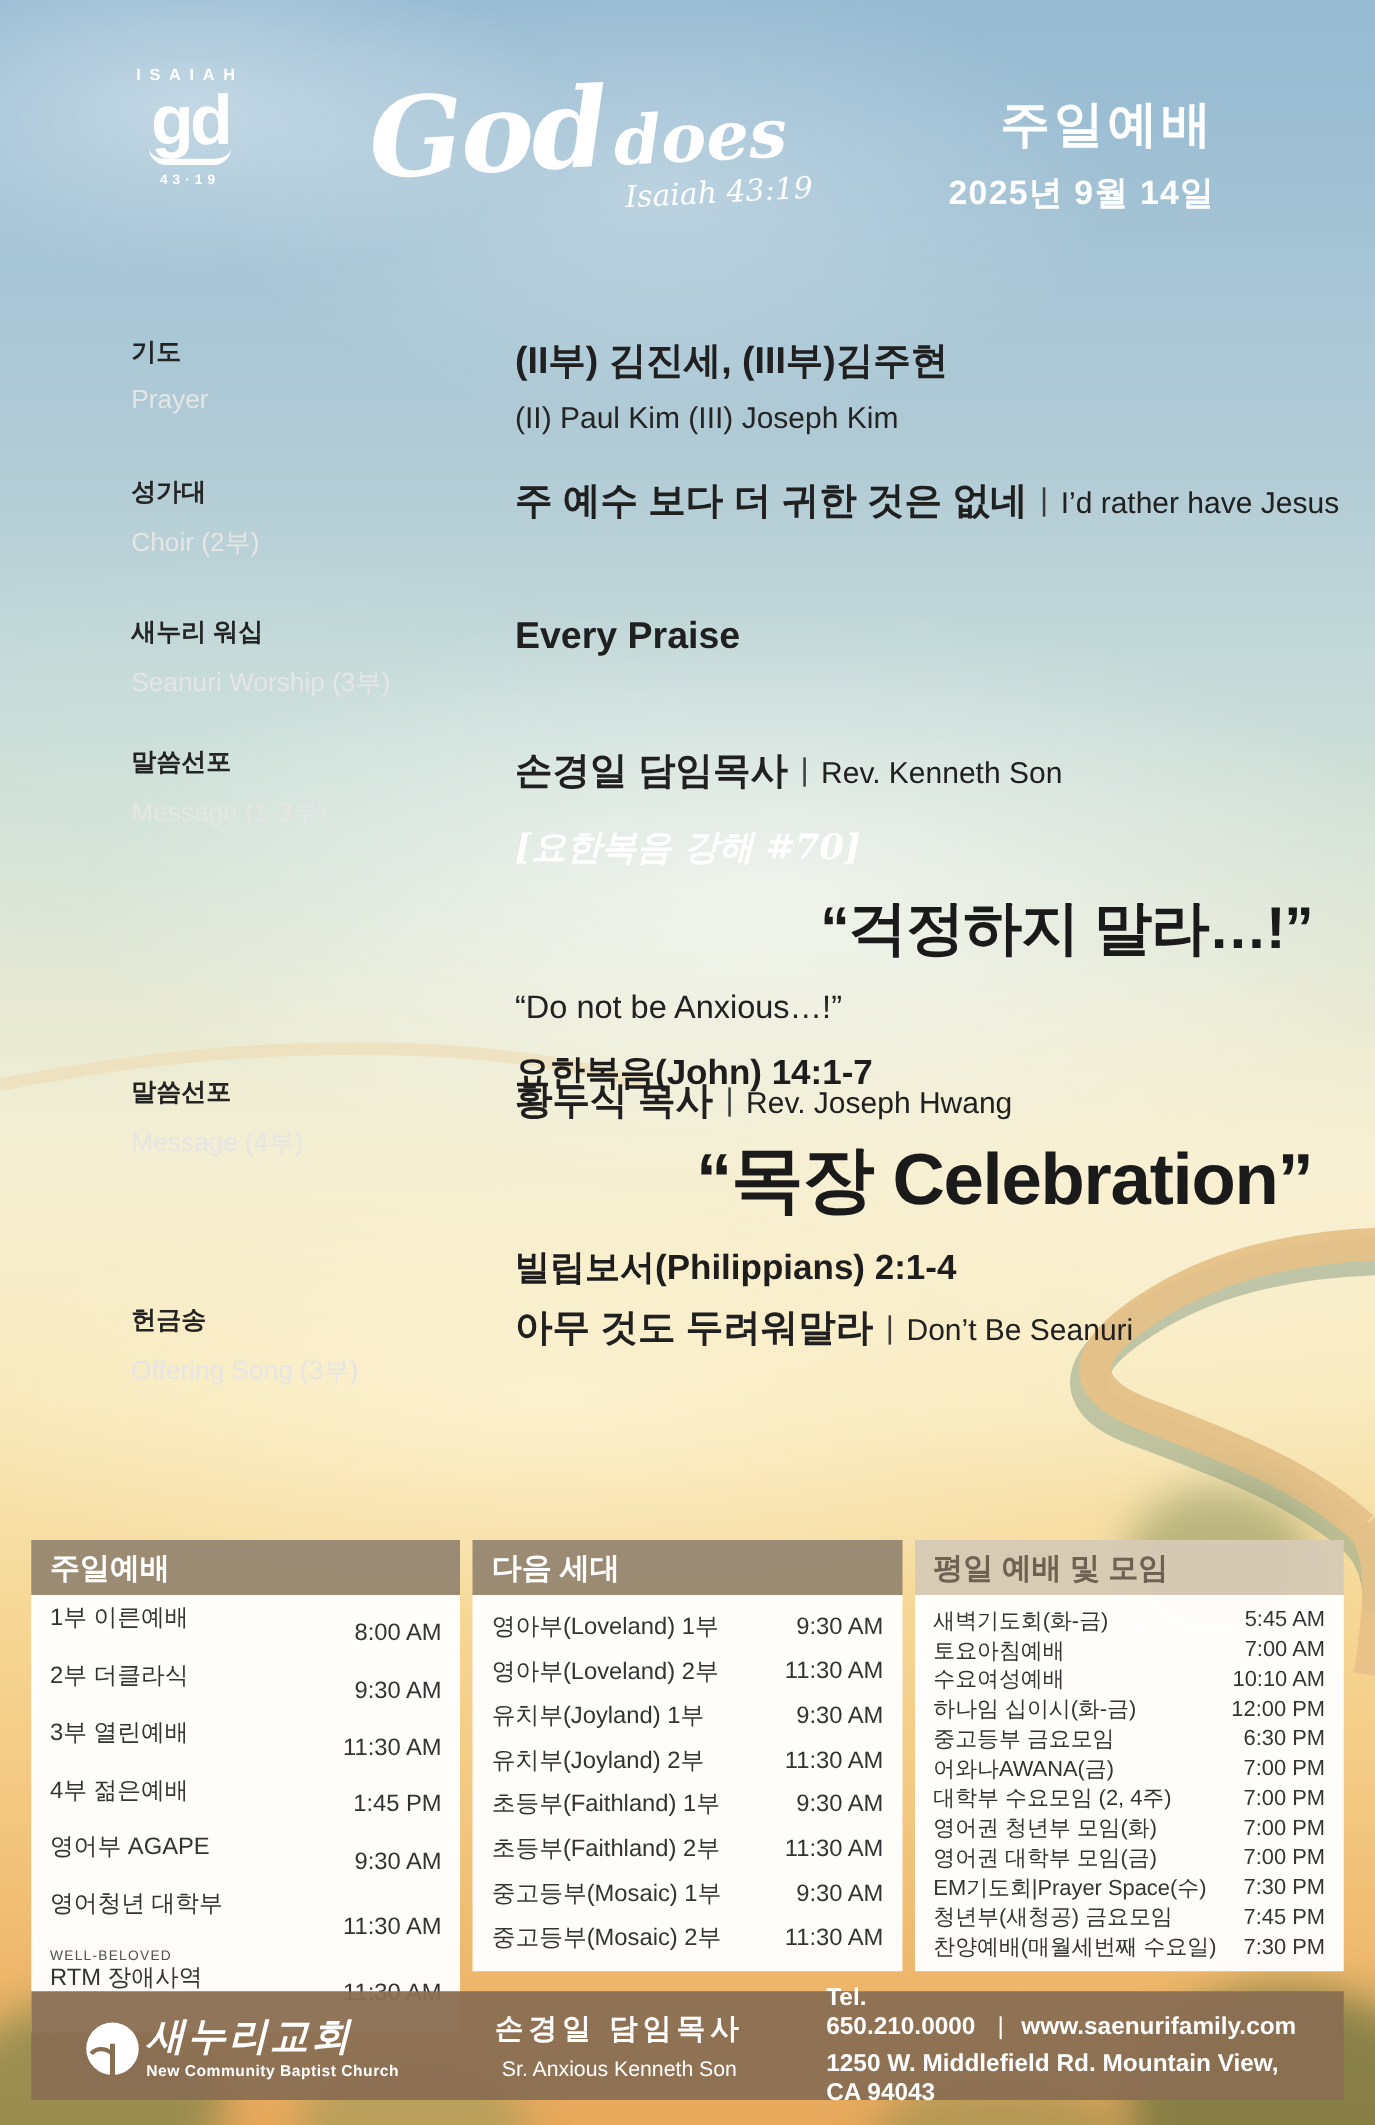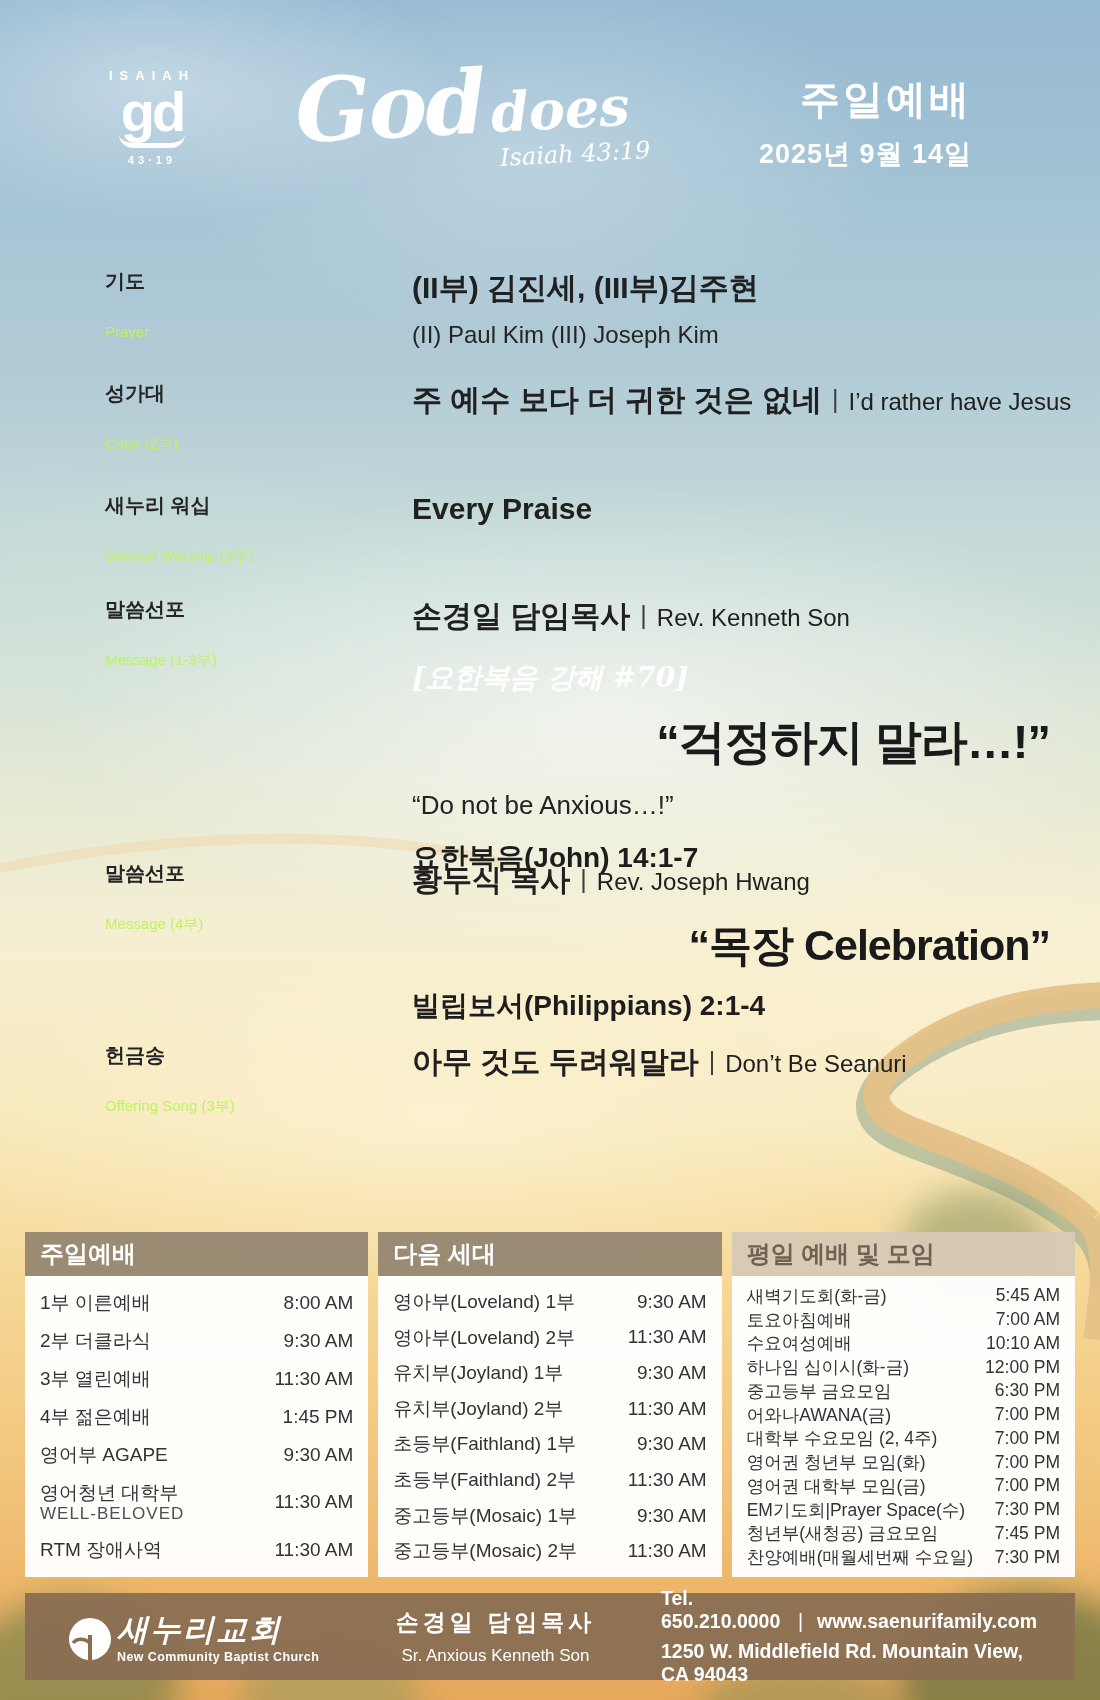--- a/index.html
+++ b/index.html
@@ -17,60 +17,60 @@
       radial-gradient(ellipse 760px 320px at 55% 42%, rgba(255,255,255,.55), transparent 72%),
       radial-gradient(ellipse 620px 260px at 18% 37%, rgba(208,228,222,.45), transparent 70%),
       radial-gradient(ellipse 560px 320px at 85% 58%, rgba(252,242,212,.55), transparent 70%),
       radial-gradient(ellipse 700px 260px at 40% 66%, rgba(255,250,228,.45), transparent 70%),
       linear-gradient(180deg,#96bad2 0%,#a2c2d4 10%,#b2ccd6 22%,#c7dbd8 33%,#e3e8d5 45%,
                       #f5efd2 55%,#f8e9bb 66%,#f6d795 76%,#f2c67e 86%,#ecb366 95%,#e7a85b 100%);
   }
   .bg-art { position:absolute; inset:0; }
   .blob { position:absolute; border-radius:50%; filter:blur(16px); }
   
-  .brand { position:absolute; left:72px; top:68px; width:160px; text-align:center; color:#fff; }
+  .brand { position:absolute; left:72px; top:52px; width:160px; text-align:center; color:#fff; }
   .brand-top  { font-size:13px; letter-spacing:7px; font-weight:700; }
   .brand-mark { font-size:56px; font-weight:800; letter-spacing:-3px; line-height:1.05; }
   .brand-arc  { width:66px; height:14px; border-bottom:5px solid #fff; border-radius:0 0 40px 40px; margin:-8px auto 6px; }
   .brand-bottom { font-size:11px; letter-spacing:4px; font-weight:700; }
   
   .god-does { position:absolute; left:295px; top:48px; width:430px; color:#fff; }
   .gd-line { font-family:"DejaVu Serif",serif; font-style:italic; font-weight:bold; transform:rotate(-3deg); white-space:nowrap; }
   .gd-big  { font-size:88px; letter-spacing:-2px; }
   .gd-small{ font-size:54px; margin-left:6px; }
   .gd-sub  { font-family:"DejaVu Serif",serif; font-style:italic; font-size:24px; margin:-14px 0 0 205px; transform:rotate(-3deg); }
   
   .service-info { position:absolute; right:128px; top:72px; text-align:right; color:#fff; }
   .service-title { font-size:40px; font-weight:800; letter-spacing:3px; }
   .service-date  { font-size:27px; font-weight:600; margin-top:9px; letter-spacing:1px; }
   
   .prow { position:absolute; left:105px; right:50px; display:flex; align-items:flex-start; }
   .plabels { width:307px; flex:none; }
   .lko { font-size:20px; font-weight:600; color:#242424; }
-  .len { font-size:15px; color:#bef264; margin-top:28px; }
+  .len { font-size:21px; color:#e5e5e5; margin-top:13px; }
   .pcontent { flex:1; }
   .kline { font-size:30px; font-weight:600; color:#202020; white-space:nowrap; }
   .kline .esub { font-size:24px; font-weight:400; }
   .sep { font-weight:300; color:#3c3c3c; margin:0 10px; font-size:25px; vertical-align:2px; }
   .eline { font-size:24px; color:#242424; margin-top:12px; }
   .series { font-family:"DejaVu Serif",serif; font-style:italic; font-size:28px; font-weight:600; color:#ffffff; margin-top:22px; }
   .sermon-big { font-size:47px; font-weight:800; color:#1a1a1a; margin-top:14px; letter-spacing:-1px;text-align:right; }
   .sermon-en  { font-size:26px; color:#222; margin-top:16px; }
   .scripture  { font-size:28px; font-weight:700; color:#1d1d1d; margin-top:18px; }
   
   .tables { position:absolute; left:25px; right:25px; top:1232px; height:345px; display:flex; gap:10px; }
   .stable { flex:1; display:flex; flex-direction:column; }
   .thead { height:44px; flex:none; display:flex; align-items:center; padding:0 15px;
            font-size:24px; font-weight:700; color:#fff; background:rgba(151,135,113,.96); }
   .stable.weekday .thead { background:rgba(214,202,181,.96); color:#6e6352; }
   .tbody { flex:1; background:rgba(255,255,255,.96); padding:8px 15px; display:flex;
            flex-direction:column; justify-content:space-around; }
   .trow { display:flex; justify-content:space-between; align-items:center; font-size:19px; color:#333; }
   .trow .tname { line-height:1.15; }
-  .trow .tsub { font-size:17px; letter-spacing:1px; color:#4f4f4f; }
+  .trow .tsub { font-size:11px; letter-spacing:1px; color:#4f4f4f;margin-top:24px; }
   .trow .ttime { white-space:nowrap; color:#333; }
   .stable.weekday .trow { font-size:17.5px; }
   
   .footer { position:absolute; left:25px; right:25px; top:1593px; height:87px;
             background:rgba(138,110,82,.95); color:#fff; display:flex; align-items:center; padding:0 38px; }
   .f-logo { display:flex; align-items:flex-end; width:315px; flex:none; }
   .f-logo svg { flex:none; }
   .f-church-ko { font-family:"DejaVu Serif",serif; font-style:italic; font-size:31px; font-weight:bold; line-height:1; letter-spacing:2px; }
   .f-church-en { font-size:12.5px; font-weight:700; margin-top:5px; letter-spacing:.4px; }
   .f-pastor { width:235px; flex:none; text-align:center; }
@@ -170,21 +170,21 @@
 
   <div class="prow" style="top:860px">
     <div class="plabels">
       <div class="lko">말씀선포</div>
       <div class="len">Message (4부)</div>
     </div>
     <div class="pcontent">
       <div class="kline">
         <span>황두식 목사</span><span class="sep">|</span><span class="esub">Rev. Joseph Hwang</span>
       </div>
-      <div class="sermon-big" style="font-size:43px; margin-top:16px;">“목장 Celebration”</div>
+      <div class="sermon-big" style="font-size:58px; margin-top:4px;">“목장 Celebration”</div>
       <div class="scripture" style="margin-top:12px;">빌립보서(Philippians) 2:1-4</div>
     </div>
   </div>
 
   <div class="prow" style="top:1042px">
     <div class="plabels">
       <div class="lko">헌금송</div>
       <div class="len">Offering Song (3부)</div>
     </div>
     <div class="pcontent">

